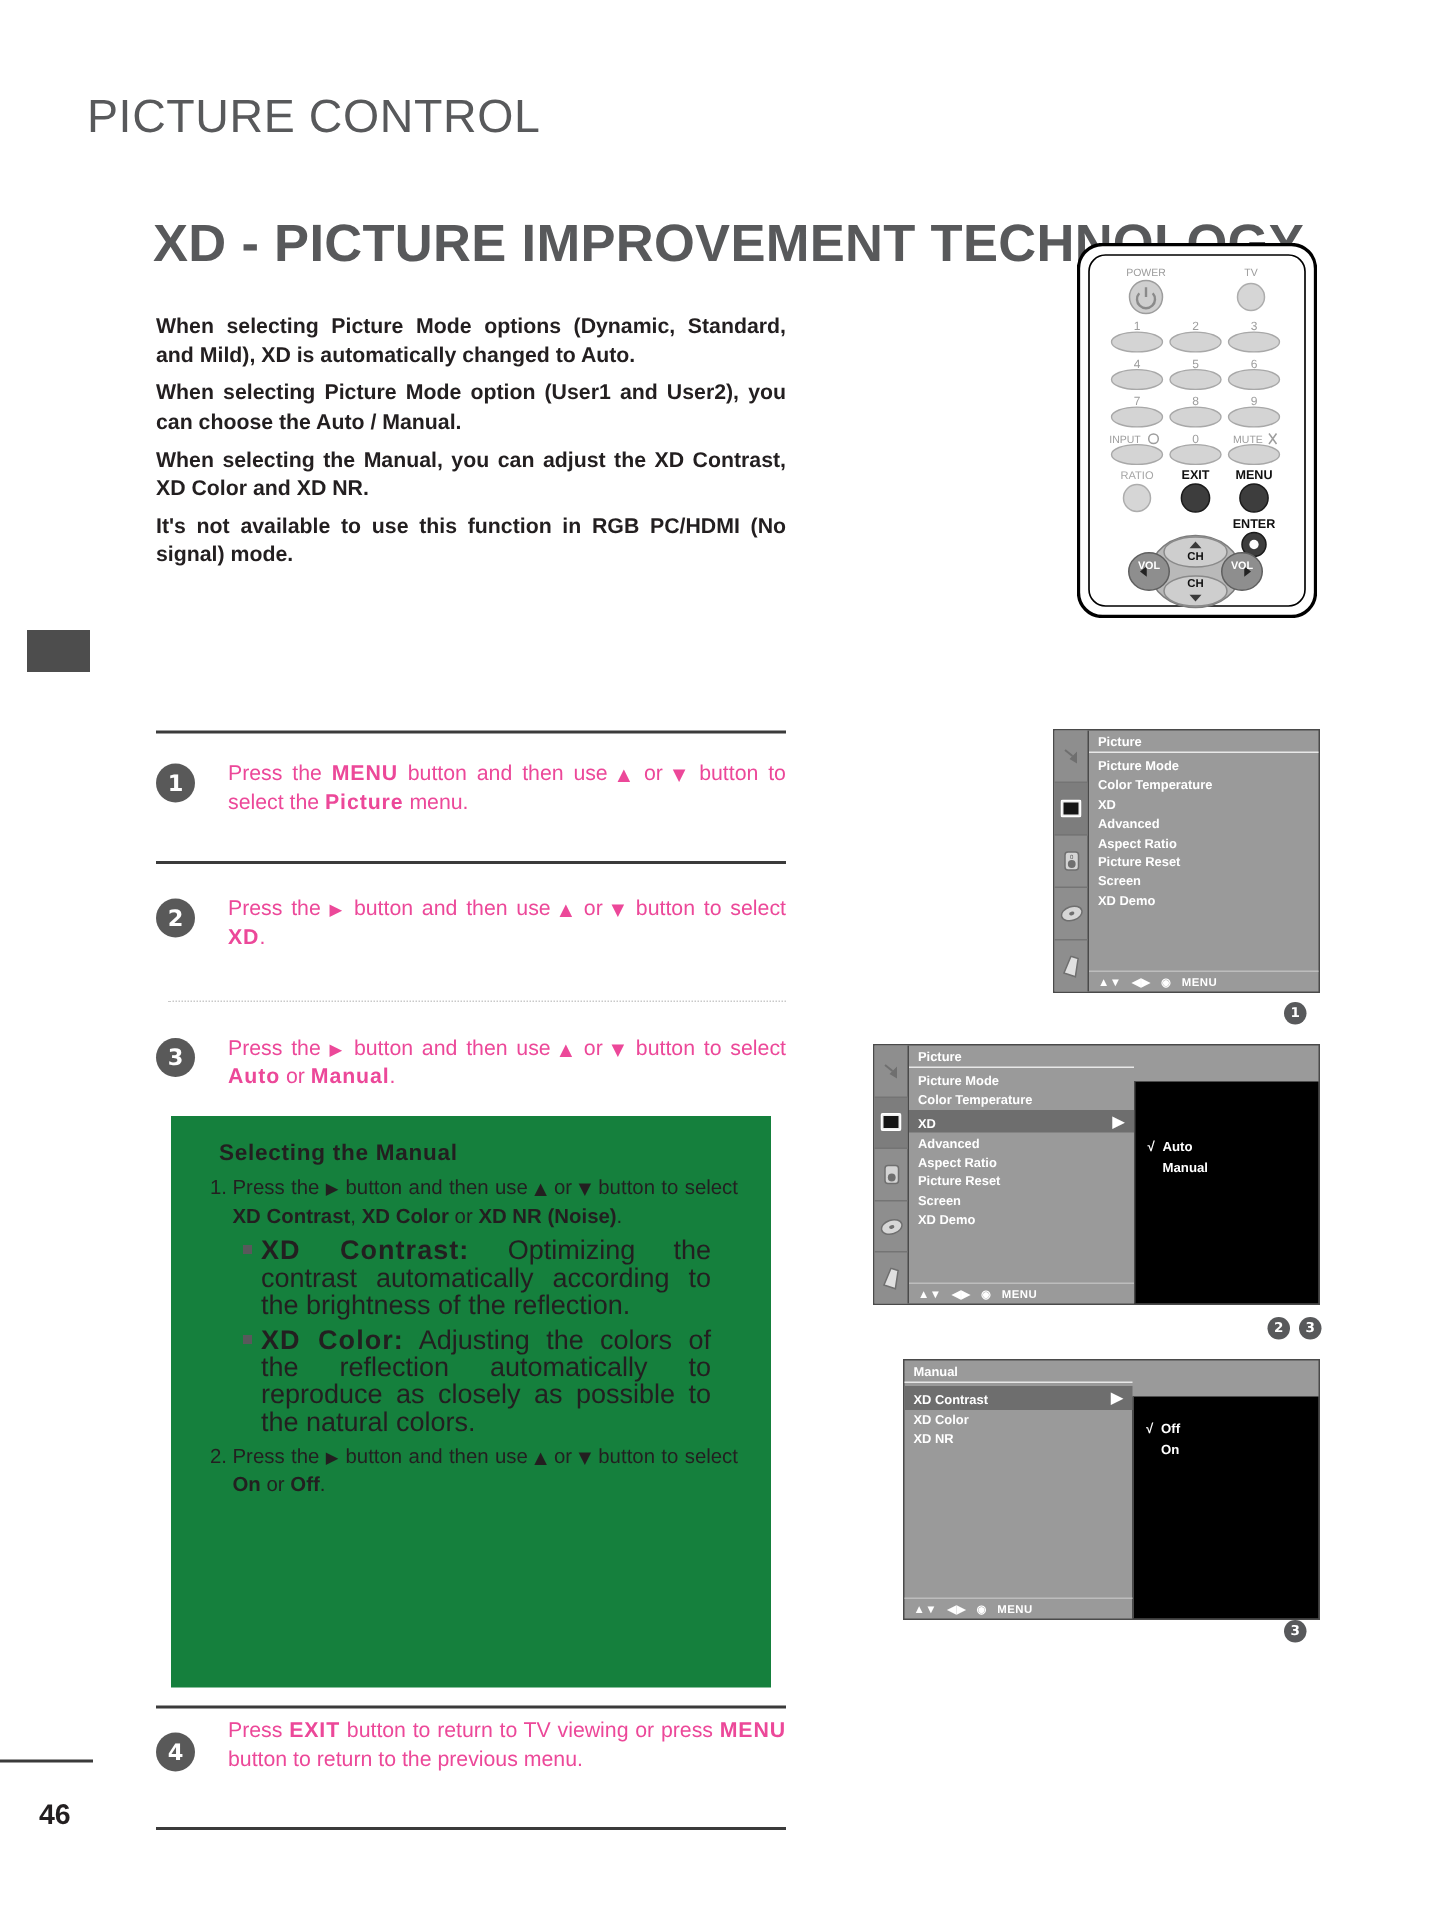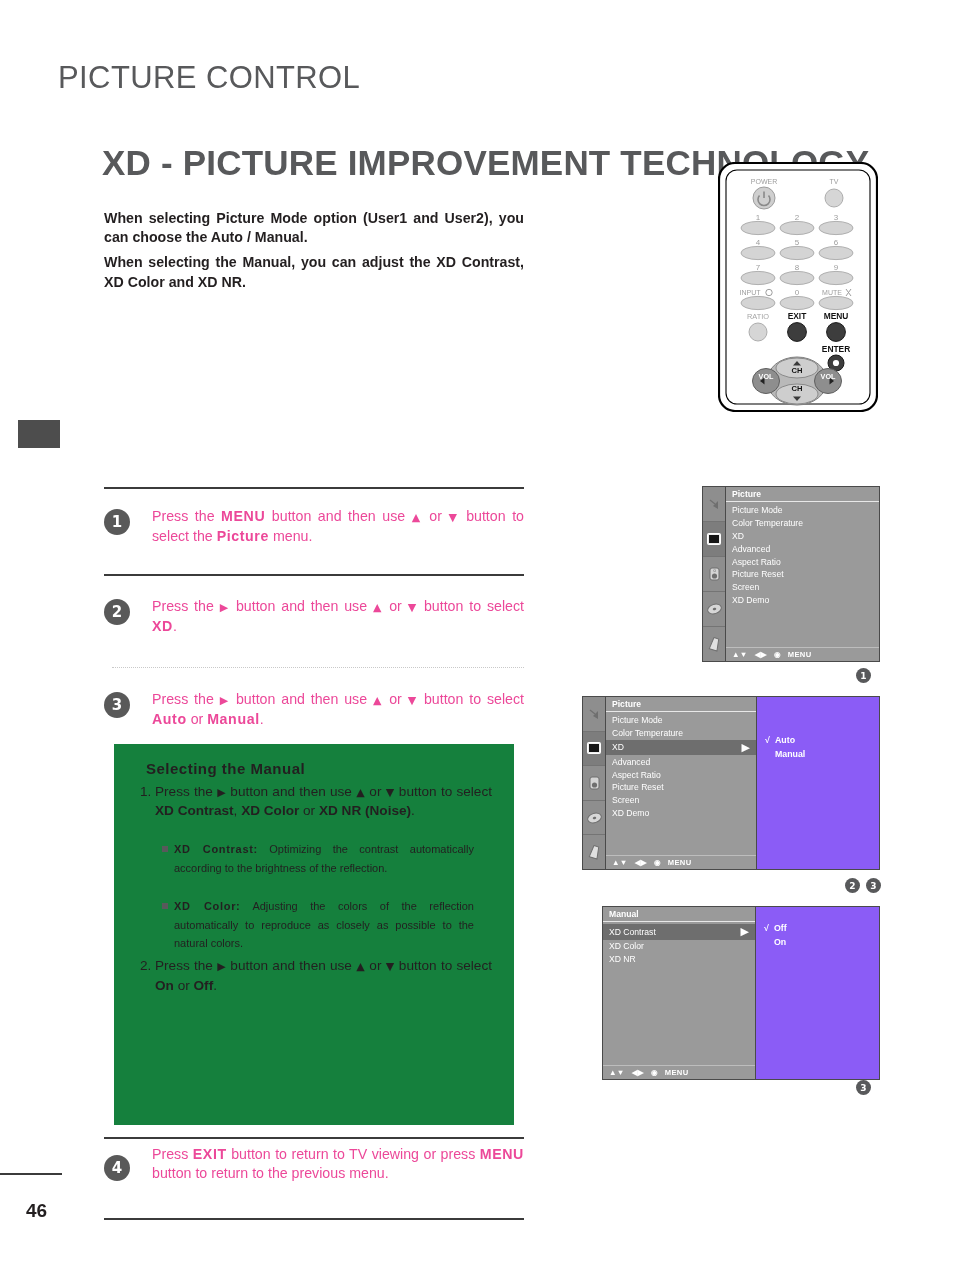--- a/index.html
+++ b/index.html
@@ -83,22 +83,22 @@
     margin:0;padding:16px 0 6px 32px;font-size:15px;font-weight:bold;
     letter-spacing:.5px;color:#231f20;
   }
   .nb-item{
     padding:0 22px 0 26px;font-size:13.6px;line-height:18.2px;
     text-align:justify;color:#231f20;
   }
   .nb-num{display:flex;margin-bottom:2px;}
   .nb-num .n{width:15px;flex:0 0 15px;}
   .nb-sub{
-    margin:20px 0 4px 34px;padding-right:18px;
-    font-size:11px;line-height:18.4px;text-align:justify;position:relative;
+    margin:4px 0 4px 34px;padding-right:18px;
+    font-size:18px;line-height:18.4px;text-align:justify;position:relative;
   }
   .nb-sub .sq{
     position:absolute;left:-12px;top:6px;width:6px;height:6px;background:#58595b;
   }
   .nb-sub b{font-weight:bold;letter-spacing:.7px;}
 
   
   .ar{font-family:"DejaVu Sans", sans-serif;font-size:11px;}
 
   
@@ -117,31 +117,31 @@
   }
   .osd-side .ic:last-child{border-bottom:none;}
   .osd-side .ic.sel{background:#7d7d7d;}
   .osd-main{flex:1;display:flex;flex-direction:column;position:relative;}
   .osd-title{
     padding:2px 0 2px 6px;font-weight:bold;font-size:8.6px;color:#fff;
     border-bottom:1px solid #e8e8e8;
   }
   .osd-list{flex:1;padding-top:2px;}
   .osd-row{
-    padding:1.4px 6px;font-weight:normal;font-size:8.6px;color:#fff;
-    display:flex;justify-content:space-between;align-items:center;
+    padding:1.4px 6px;font-weight:bold;font-size:8.6px;color:#fff;
+    display:flex;justify-content:space-between;align-items:flex-end;
   }
   .osd-row.hl{background:#6e6e6e;}
   .osd-bar{
     border-top:1px solid #bdbdbd;padding:2px 6px;font-size:7.6px;font-weight:bold;
     letter-spacing:.3px;display:flex;gap:7px;align-items:center;color:#fff;
   }
   .osd-panel{
-    width:122px;border-left:1.5px solid #4a4a4a;background:#8b5cf6;
-    padding:36px 0 0 8px;font-size:8.8px;font-weight:bold;color:#fff;
+    width:122px;border-left:1.5px solid #4a4a4a;background:#000000;
+    padding:36px 0 0 8px;font-size:8.8px;font-weight:bold;color:#fff;margin-top:24px;
   }
   .osd-panel .opt{padding:2px 0;}
   .osd-panel .opt .chk{display:inline-block;width:10px;}
 
   
   .mini{
     position:absolute;width:15px;height:15px;border-radius:50%;background:#58595b;
     color:#fff;font-size:9px;font-weight:bold;display:flex;align-items:center;
     justify-content:center;font-family:"DejaVu Sans", sans-serif;
   }
@@ -153,22 +153,24 @@
 
   <div class="edge-tab"></div>
 
   <div class="side-rule"></div>
   <div class="page-num">46</div>
 
   <div class="h1">PICTURE CONTROL</div>
   <div class="h2">XD - PICTURE IMPROVEMENT TECHNOLOGY</div>
 
   <div class="intro">
+    <p>When selecting Picture Mode options (Dynamic, Standard, and Mild), XD is automatically changed to Auto.</p>
     <p>When selecting Picture Mode option (User1 and User2), you can choose the Auto / Manual.</p>
     <p>When selecting the Manual, you can adjust the XD Contrast, XD Color and XD NR.</p>
+    <p>It's not available to use this function in RGB PC/HDMI (No signal) mode.</p>
   </div>
 
   <div class="rule r1"></div>
   <div class="rule r2"></div>
   <div class="dotrule"></div>
   <div class="rule r3"></div>
   <div class="rule r4"></div>
 
   <div class="step s1">
     <div class="bullet">1</div>

